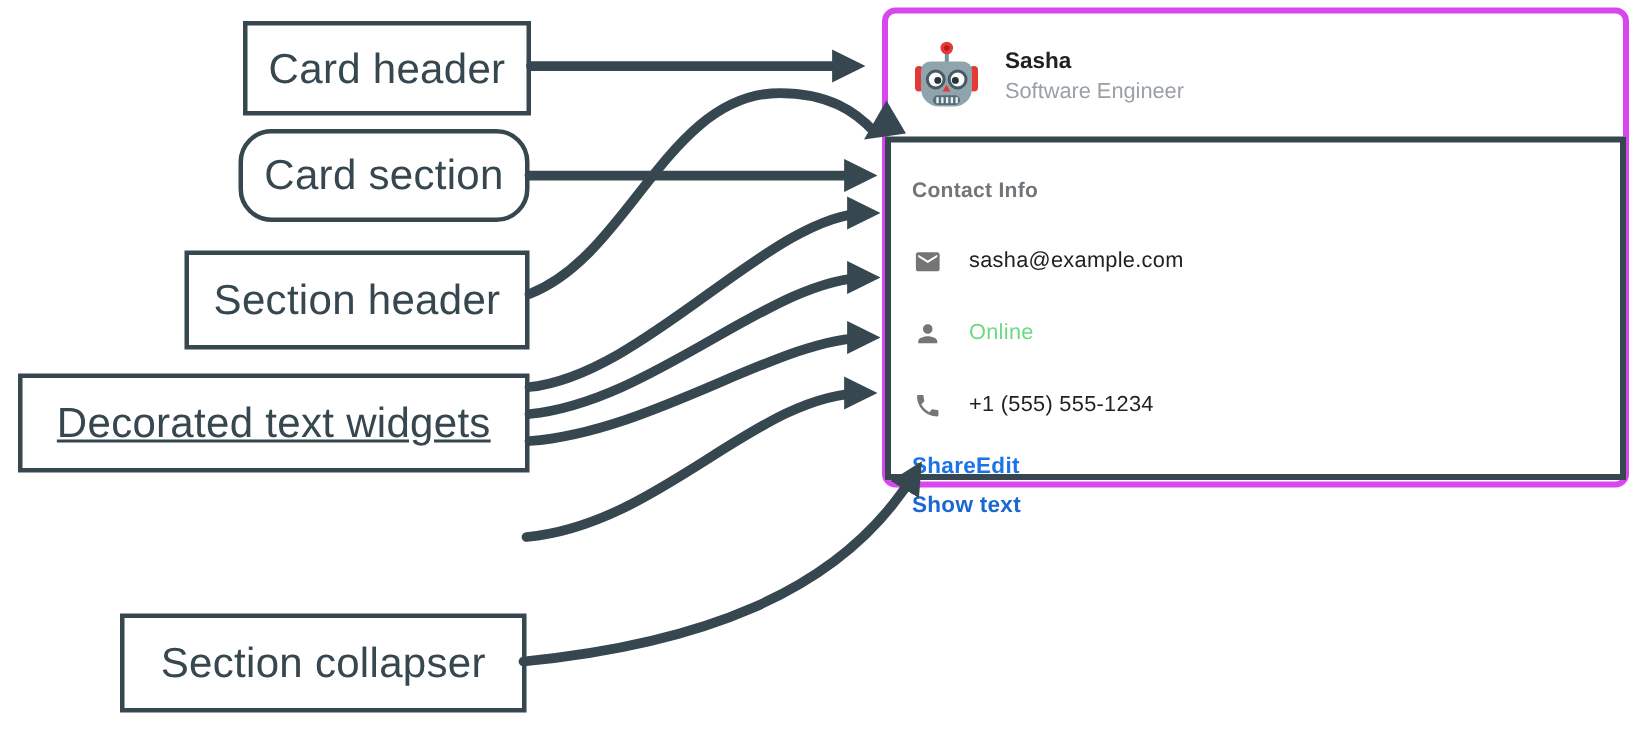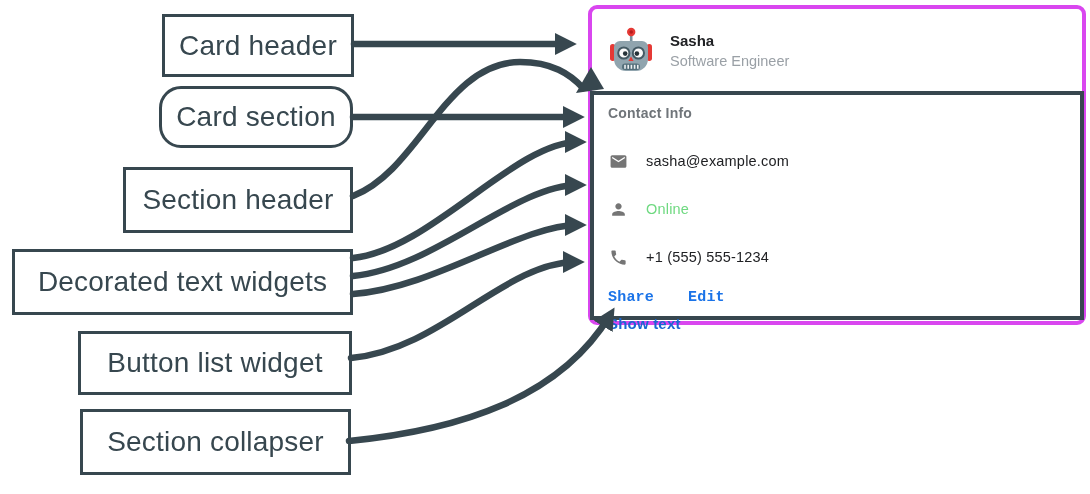--- a/index.html
+++ b/index.html
@@ -7,45 +7,45 @@
   body{font-family:"Liberation Sans","DejaVu Sans",sans-serif;}
   .canvas{position:relative;width:1090px;height:494px;background:#fff;overflow:hidden;}
 
   
   .anno{position:absolute;border:3px solid #37474F;background:#fff;color:#37474F;
         display:flex;align-items:center;justify-content:center;
         font-size:28px;letter-spacing:.2px;white-space:nowrap;z-index:3;}
   .anno-card-header{left:162px;top:14px;width:192px;height:63px;}
   .anno-card-section{left:159px;top:86px;width:194px;height:62px;border-radius:22px;}
   .anno-section-header{left:123px;top:167px;width:230px;height:66px;}
-  .anno-decorated{left:12px;top:249px;width:341px;height:66px;}
+  .anno-decorated{left:12px;top:249px;width:341px;height:66px;text-decoration:underline;}
   .anno-button-list{left:78px;top:331px;width:274px;height:64px;}
   .anno-collapser{left:80px;top:409px;width:271px;height:66px;}
 
   
   .arrows{position:absolute;left:0;top:0;width:1090px;height:494px;z-index:4;pointer-events:none;}
 
   
   .card{position:absolute;left:588px;top:5px;width:498px;height:320px;background:#fff;
         border:4px solid #d946ef;border-radius:9px;z-index:1;}
   .card-hd{position:absolute;left:0;top:0;right:0;height:82px;display:flex;align-items:center;
            padding:0 17px;gap:17px;}
   .card-hd .texts{display:flex;flex-direction:column;gap:4px;}
   .hd-name{font-size:15px;font-weight:700;color:#202124;}
   .hd-role{font-size:14.5px;color:#9AA0A6;}
   .avatar{width:44px;height:48px;flex:0 0 auto;}
 
   .card-sec{position:absolute;left:-2px;right:-2px;top:82px;bottom:1px;background:#fff;
-            border:4px solid #37474F;padding:8px 14px;}
+            border:4px solid #37474F;padding:21px 14px;}
   .sec-title{font-size:14px;font-weight:700;color:#70757A;letter-spacing:.2px;margin-bottom:16px;line-height:20px;}
   .drow{display:flex;align-items:center;height:20px;margin-bottom:20px;margin-top:28px;}
   .drow .ric{width:20px;display:flex;align-items:center;justify-content:center;margin-right:18px;}
   .drow .rtx{font-size:14.5px;color:#202124;letter-spacing:.2px;}
   .drow .rtx.green{color:#6FD981;}
-  .btnrow{display:flex;gap:34px;margin-top:16px;height:20px;align-items:center;font-family:Liberation Mono, monospace;}
+  .btnrow{display:flex;margin-top:16px;height:20px;align-items:center;}
   .linkbtn{font-size:15px;font-weight:700;color:#1A73E8;cursor:pointer;background:none;border:none;
            padding:0;font-family:inherit;letter-spacing:.2px;}
   .collapse-btn{display:inline-block;margin-top:8px;font-size:15px;font-weight:800;color:#1967D2;
                 cursor:pointer;background:none;border:none;padding:0;font-family:inherit;letter-spacing:.2px;}
 </style>
 </head>
 <body>
 
 <div class="canvas">
 
@@ -53,23 +53,20 @@
     <span>Card header</span>
   </div>
   <div class="anno anno-card-section">
     <span>Card section</span>
   </div>
   <div class="anno anno-section-header">
     <span>Section header</span>
   </div>
   <div class="anno anno-decorated">
     <span>Decorated text widgets</span>
-  </div>
-  <div class="anno anno-button-list">
-    <span>Button list widget</span>
   </div>
   <div class="anno anno-collapser">
     <span>Section collapser</span>
   </div>
 
   <div class="card">
     <div class="card-hd">
       <svg class="avatar" viewBox="0 0 44 48">
         <rect x="20.9" y="8" width="2.6" height="9" fill="#78909C"></rect>
         <circle cx="22.2" cy="6" r="4.2" fill="#E53935"></circle>

